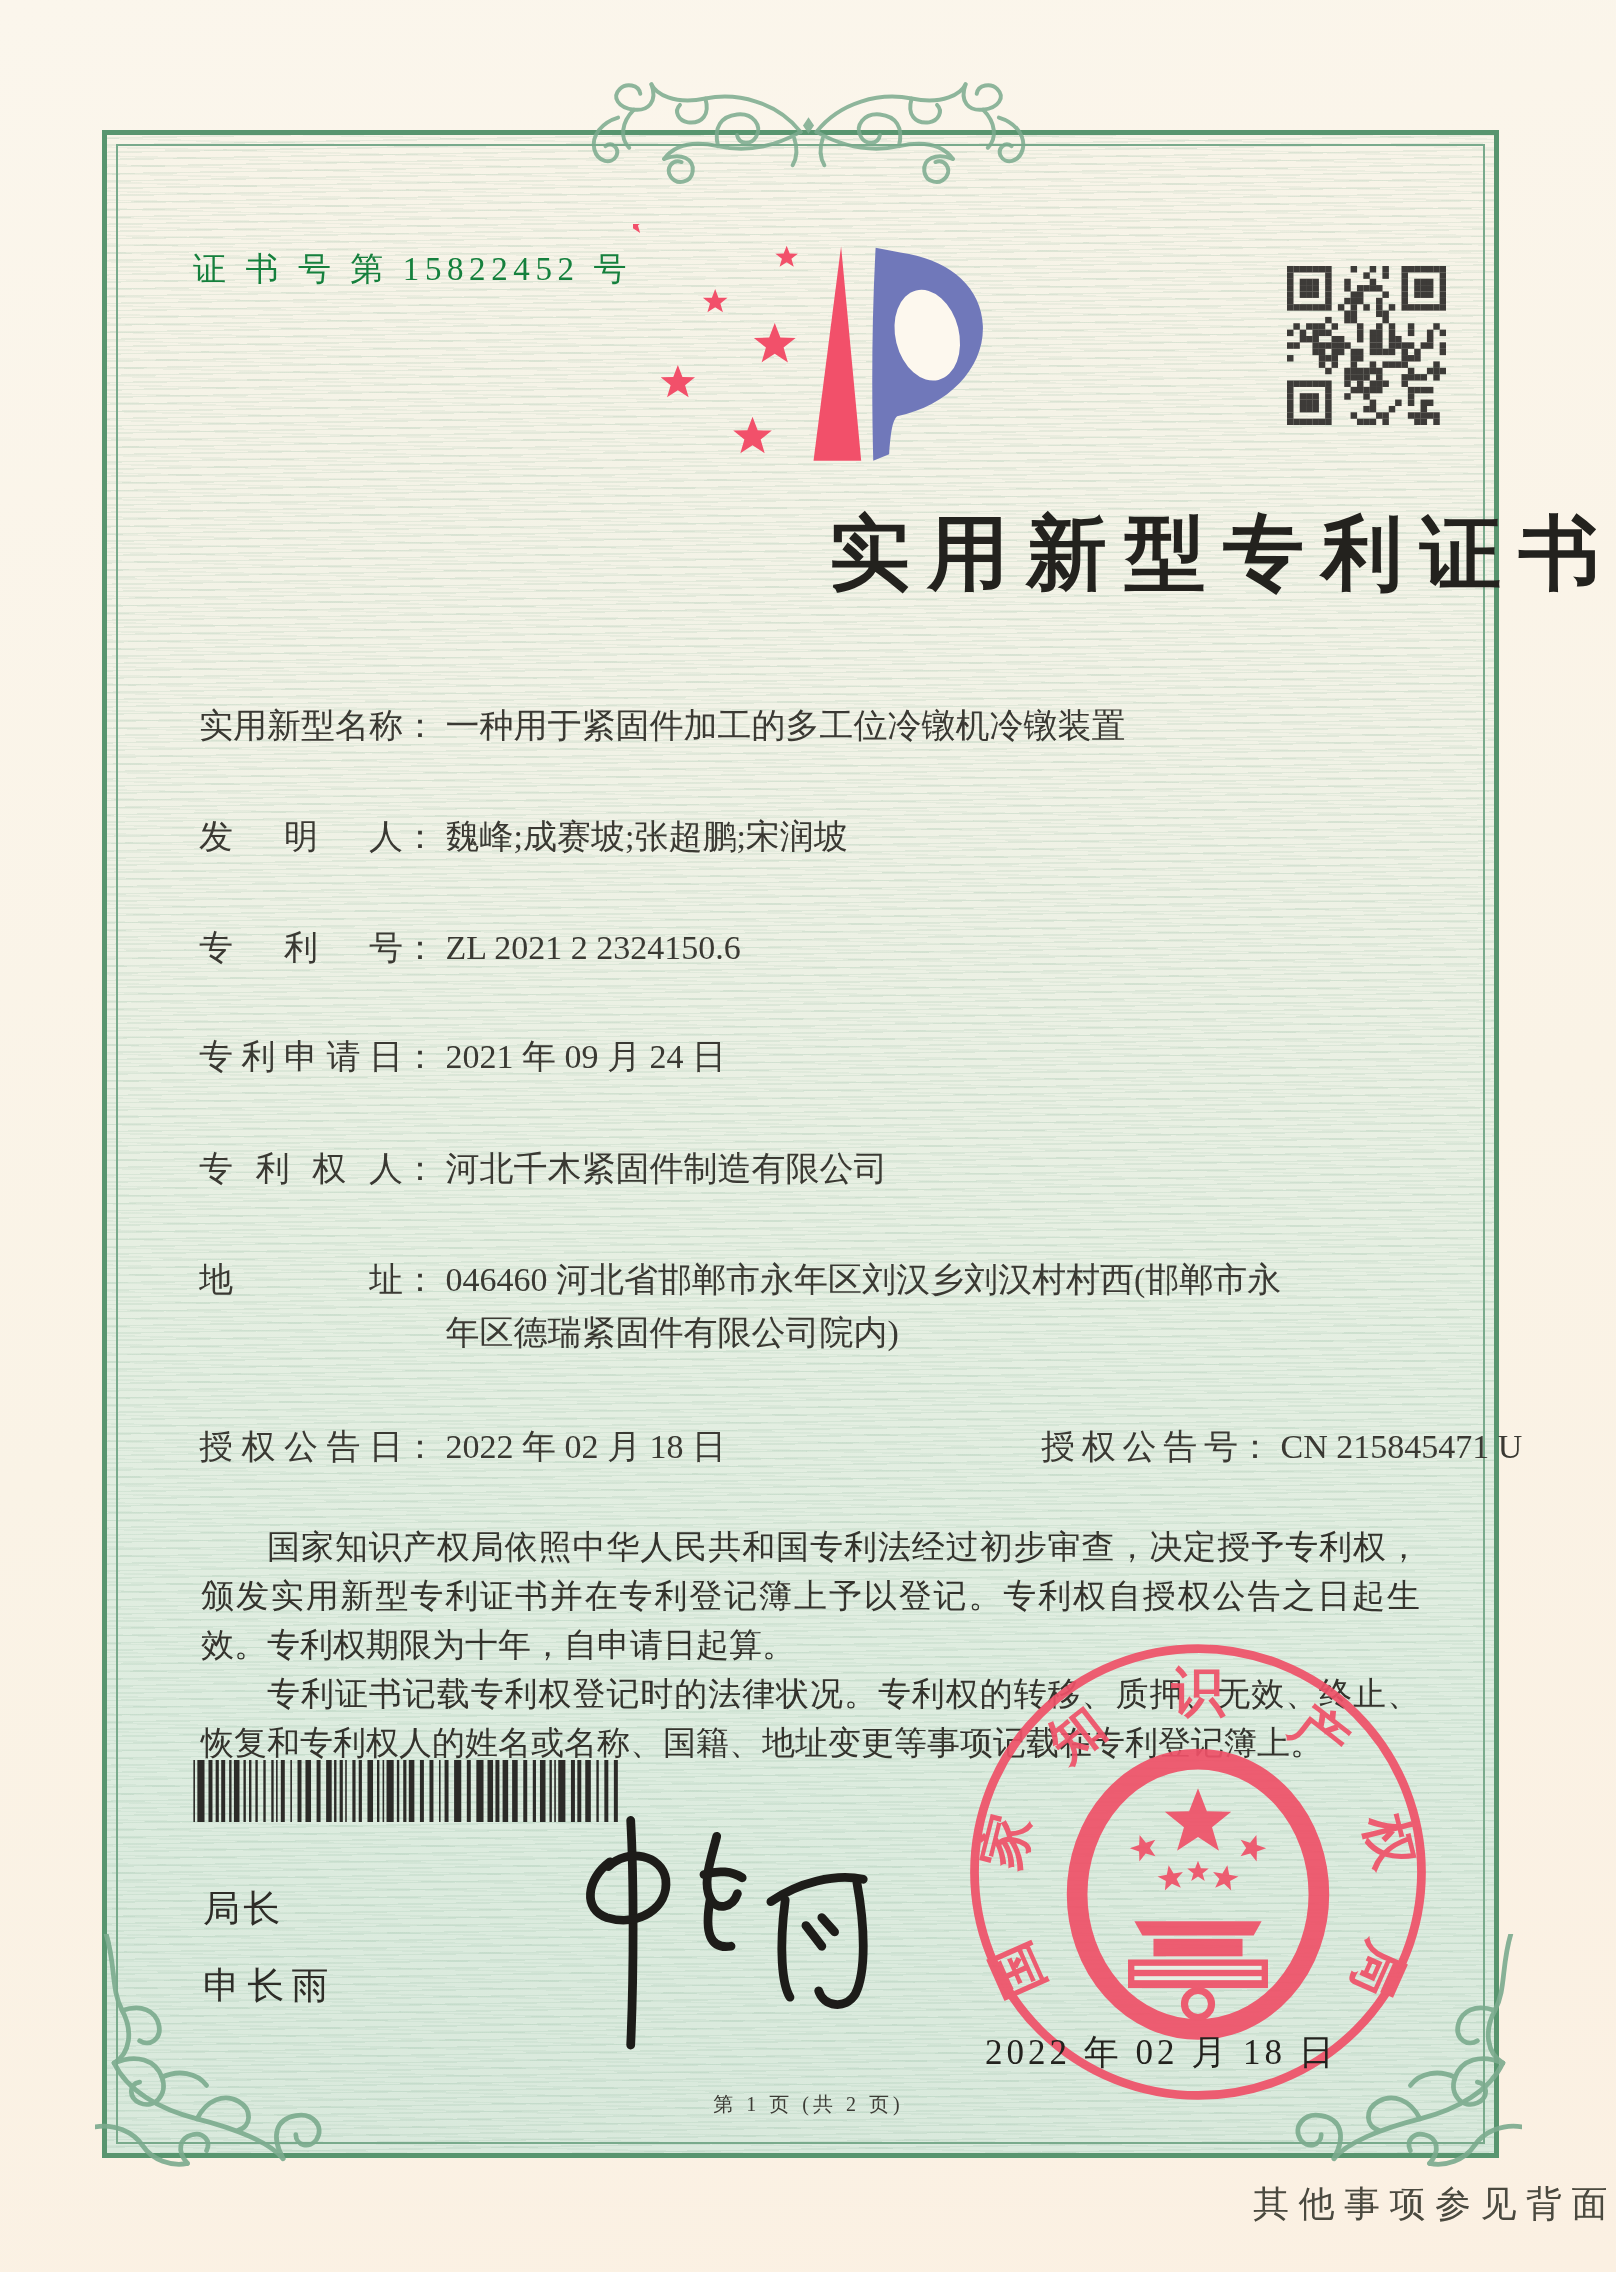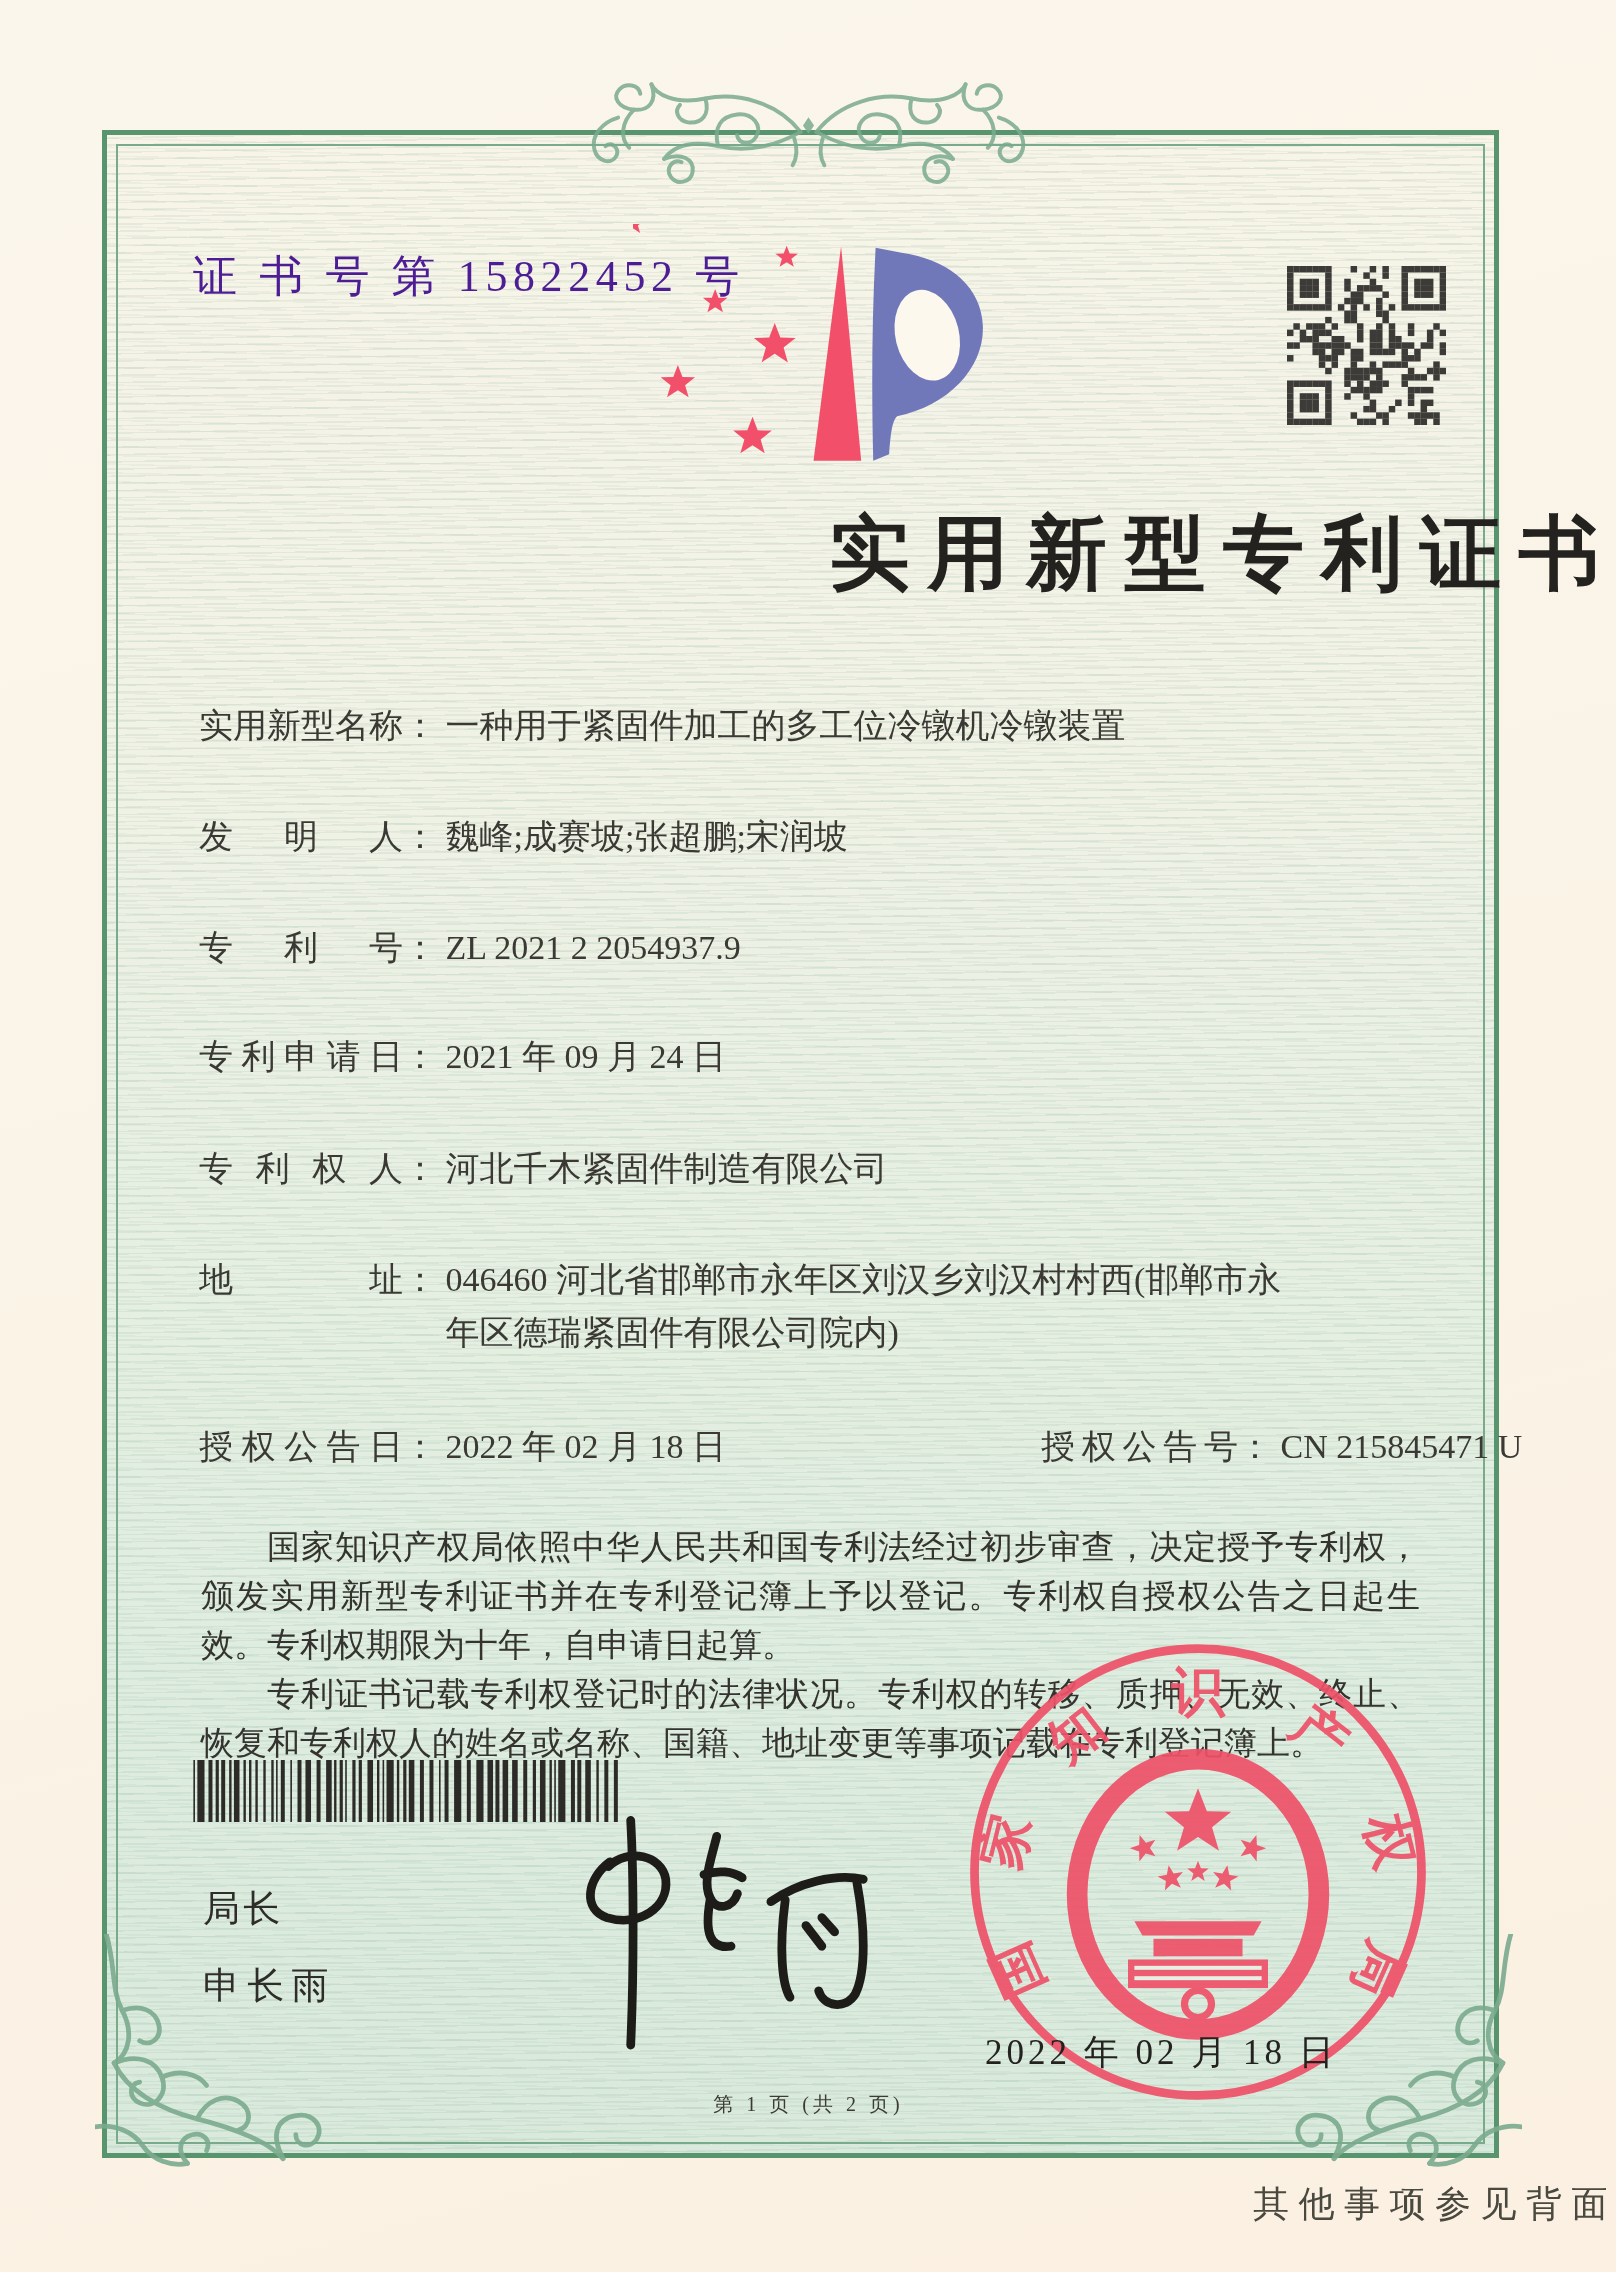--- a/index.html
+++ b/index.html
@@ -24,21 +24,21 @@
     border:5.6px solid #58956f;box-sizing:border-box;
   }
   .frame-inner{
     position:absolute;left:116px;top:144px;width:1369px;height:2000px;
     border:2.4px solid #79aa8c;box-sizing:border-box;
   }
   .ornament{position:absolute;pointer-events:none;}
   
   .cert-no{
     position:absolute;left:193px;top:247px;
-    font-size:44px;letter-spacing:5.6px;color:#4c1d95;
+    font-size:33px;letter-spacing:5.6px;color:#15803d;
   }
   .logo{position:absolute;left:633px;top:224px;}
   .qr{position:absolute;left:1287px;top:266px;}
   .title{
     position:absolute;left:0;top:500px;width:100%;
     text-align:right;font-size:81px;font-weight:700;
     letter-spacing:17.5px;color:#23221e;
   }
   
   .field-row{position:absolute;left:199px;font-size:34px;line-height:53px;color:#3a3933;}
@@ -448,21 +448,21 @@
         <span>人</span>
       </span><span class="field-colon">：</span>
     <span class="field-value">魏峰;成赛坡;张超鹏;宋润坡</span>
   </div>
   <div class="field-row" style="top:921px;">
     <span class="field-label">
         <span>专</span>
         <span>利</span>
         <span>号</span>
       </span><span class="field-colon">：</span>
-    <span class="field-value">ZL 2021 2 2054937.9</span>
+    <span class="field-value">ZL 2021 2 2324150.6</span>
   </div>
   <div class="field-row" style="top:1030px;">
     <span class="field-label">
         <span>专</span>
         <span>利</span>
         <span>申</span>
         <span>请</span>
         <span>日</span>
       </span><span class="field-colon">：</span>
     <span class="field-value">2021 年 09 月 24 日</span>

